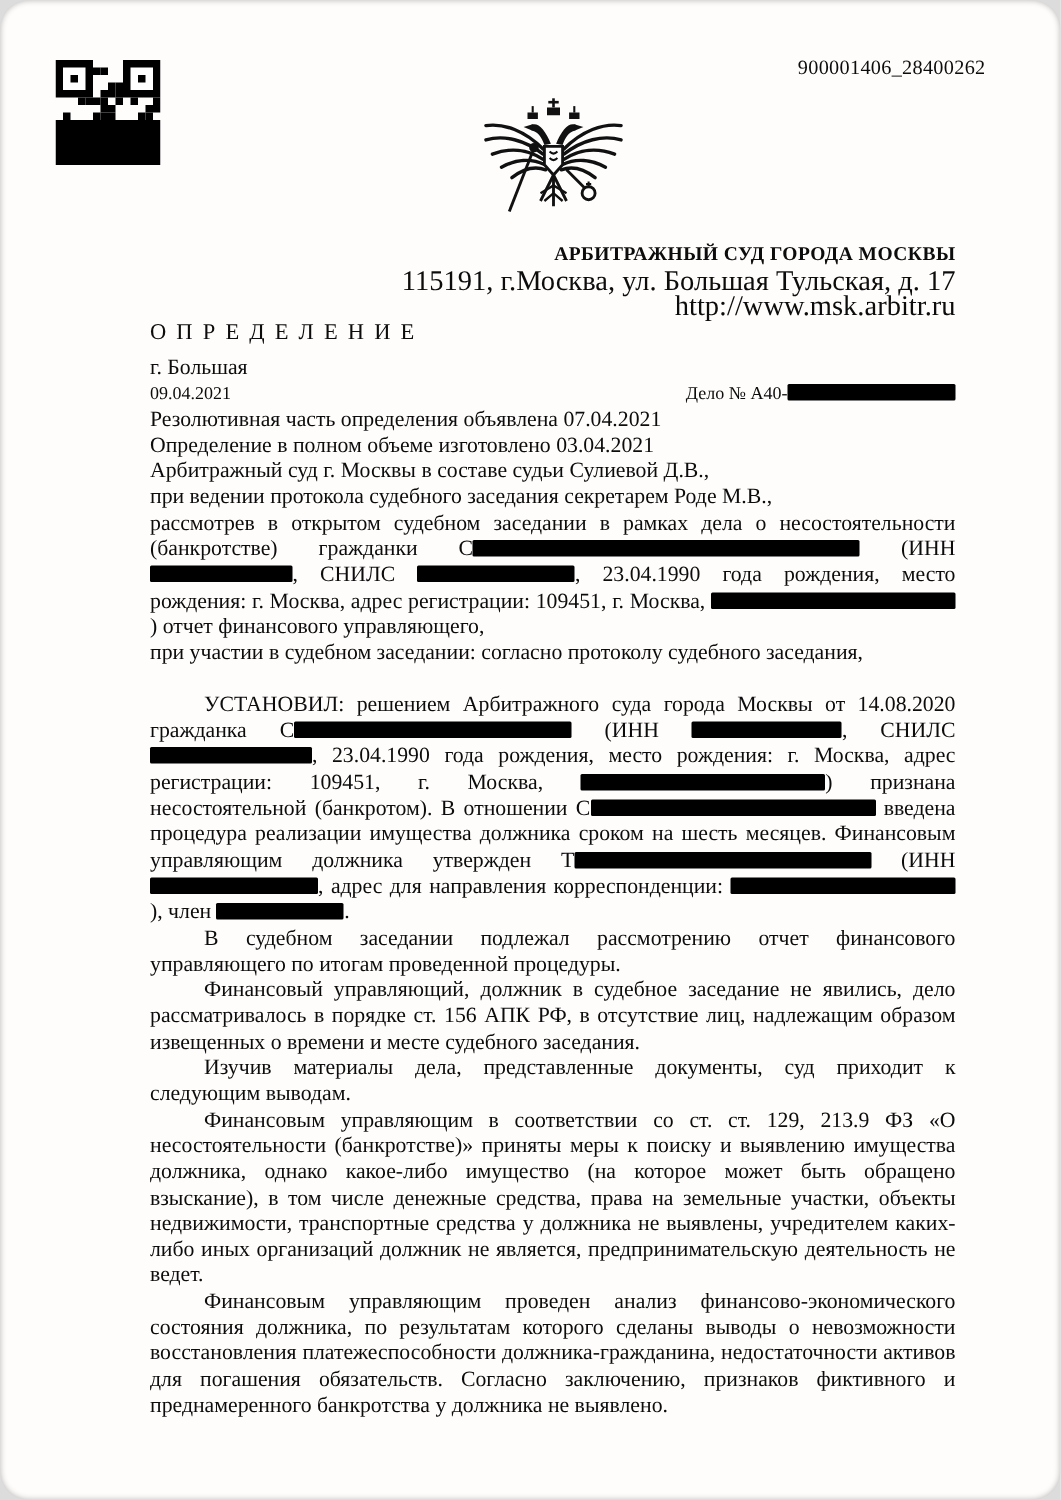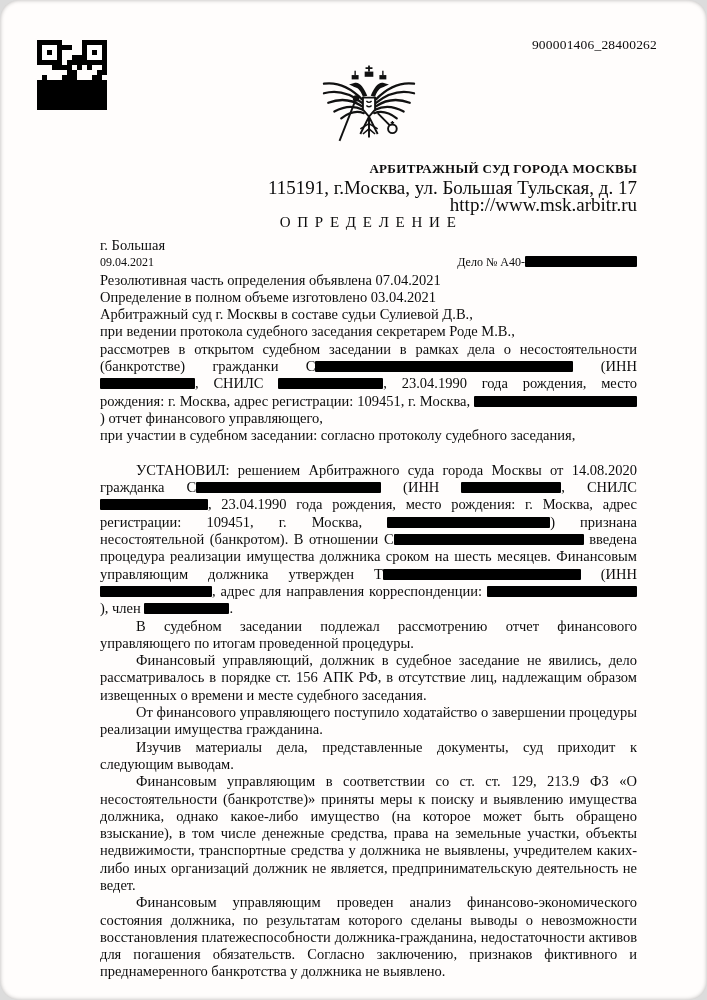--- a/index.html
+++ b/index.html
@@ -25,21 +25,21 @@
   }
   .emblem { display:block; margin:0 auto; }
   .court-name {
     text-align:right; font-weight:bold; font-size:13px;
     line-height:20px; margin-top:3px; letter-spacing:.3px;
   }
   .court-address, .court-site {
     text-align:right; font-size:19px; line-height:17px;
   }
   .doc-type {
-    text-align:center; font-size:15px; line-height:19px;
+    font-size:15px; line-height:19px;
     letter-spacing:1.5px; font-weight:normal;
   }
   .city { font-size:14.5px; line-height:17.3px; margin-top:5px; }
   .date-row {
     display:flex; justify-content:space-between; align-items:flex-start;
     font-size:12px; line-height:17.3px;
   }
   .case-group { white-space:nowrap; }
   .para {
     margin:0; font-size:14.5px; line-height:17.3px;
@@ -151,20 +151,19 @@
         <p class="para">Резолютивная часть определения объявлена 07.04.2021</p>
         <p class="para">Определение в полном объеме изготовлено 03.04.2021</p>
         <p class="para">Арбитражный суд г. Москвы в составе судьи Сулиевой Д.В.,</p>
         <p class="para">при ведении протокола судебного заседания секретарем Роде М.В.,</p>
         <p class="para justify">рассмотрев в открытом судебном заседании в рамках дела о несостоятельности (банкротстве) гражданки С<span class="redact" style="width: 258px;"></span> (ИНН <span class="redact" style="width: 95px;"></span>, СНИЛС <span class="redact" style="width: 105px;"></span>, 23.04.1990 года рождения, место рождения: г. Москва, адрес регистрации: 109451, г. Москва, <span class="redact" style="width: 163px;"></span>) отчет финансового управляющего,</p>
         <p class="para">при участии в судебном заседании: согласно протоколу судебного заседания,</p>
         <div class="spacer"></div>
         <p class="para indent justify">УСТАНОВИЛ: решением Арбитражного суда города Москвы от 14.08.2020 гражданка С<span class="redact" style="width: 185px;"></span> (ИНН <span class="redact" style="width: 100px;"></span>, СНИЛС <span class="redact" style="width: 108px;"></span>, 23.04.1990 года рождения, место рождения: г. Москва, адрес регистрации: 109451, г. Москва, <span class="redact" style="width: 163px;"></span>) признана несостоятельной (банкротом). В отношении С<span class="redact" style="width: 190px;"></span> введена процедура реализации имущества должника сроком на шесть месяцев. Финансовым управляющим должника утвержден Т<span class="redact" style="width: 198px;"></span> (ИНН <span class="redact" style="width: 112px;"></span>, адрес для направления корреспонденции: <span class="redact" style="width: 150px;"></span>), член <span class="redact" style="width: 85px;"></span>.</p>
         <p class="para indent justify">В судебном заседании подлежал рассмотрению отчет финансового управляющего по итогам проведенной процедуры.</p>
         <p class="para indent justify">Финансовый управляющий, должник в судебное заседание не явились, дело рассматривалось в порядке ст. 156 АПК РФ, в отсутствие лиц, надлежащим образом извещенных о времени и месте судебного заседания.</p>
-        <p class="para indent justify">От финансового управляющего поступило ходатайство о завершении процедуры реализации имущества гражданина.</p>
         <p class="para indent justify">Изучив материалы дела, представленные документы, суд приходит к следующим выводам.</p>
         <p class="para indent justify">Финансовым управляющим в соответствии со ст. ст. 129, 213.9 ФЗ «О несостоятельности (банкротстве)» приняты меры к поиску и выявлению имущества должника, однако какое-либо имущество (на которое может быть обращено взыскание), в том числе денежные средства, права на земельные участки, объекты недвижимости, транспортные средства у должника не выявлены, учредителем каких-либо иных организаций должник не является, предпринимательскую деятельность не ведет.</p>
         <p class="para indent justify">Финансовым управляющим проведен анализ финансово-экономического состояния должника, по результатам которого сделаны выводы о невозможности восстановления платежеспособности должника-гражданина, недостаточности активов для погашения обязательств. Согласно заключению, признаков фиктивного и преднамеренного банкротства у должника не выявлено.</p>
       </div>
 
   </div>
 </div>
 
 </body></html>

